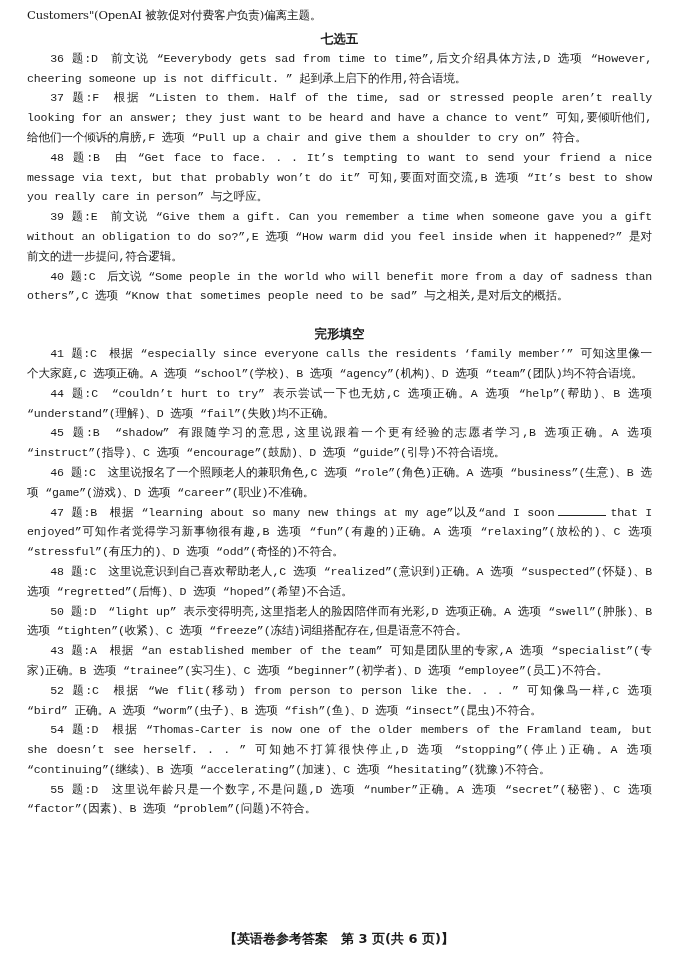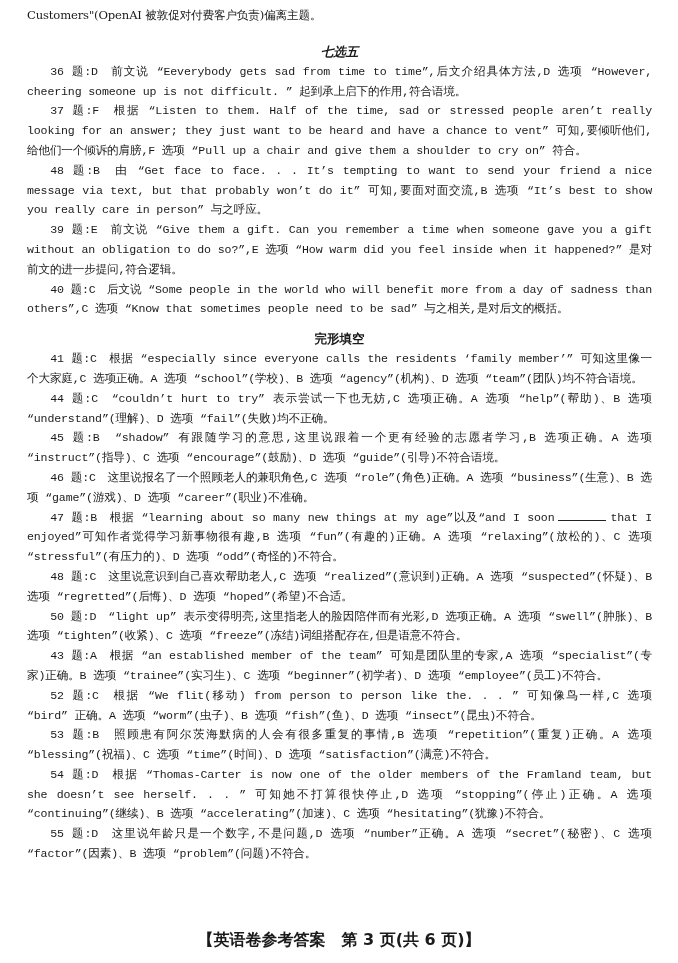--- a/index.html
+++ b/index.html
@@ -5,24 +5,24 @@
   html, body { margin: 0; padding: 0; background: #ffffff; }
   body {
     width: 678px; height: 963px; overflow: hidden;
     font-family: "DejaVu Serif", "Liberation Serif", serif;
     color: #1a1a1a;
   }
   .page { position: relative; width: 678px; height: 963px; box-sizing: border-box; padding: 6px 26px 0 27px; }
   .p { font-size: 11.6px; line-height: 19.8px; margin: 0; text-align: justify; letter-spacing: -0.15px; }
   .indent { text-indent: 2em; font-family: Liberation Mono, monospace; }
   .heading { font-family: "DejaVu Sans", "Liberation Sans", sans-serif; font-weight: bold; font-size: 12.5px; text-align: center; margin: 0; line-height: 20px; }
-  .gap-top { margin-top: 16px; font-style: italic; }
-  .gap-top2 { margin-top: 10px; }
+  .gap-top { margin-top: 3px; }
+  .gap-top2 { margin-top: 18px; }
   .blank { display: inline-block; width: 48px; border-bottom: 1px solid #222; height: 12px; vertical-align: baseline; margin: 0 4px; }
-  .footer { position: absolute; left: 0; right: 0; top: 930px; text-align: center; font-family: "DejaVu Sans", "Liberation Sans", sans-serif; font-weight: bold; font-size: 16px; }
+  .footer { position: absolute; left: 0; right: 0; top: 930px; text-align: center; font-family: "DejaVu Sans", "Liberation Sans", sans-serif; font-weight: bold; font-size: 13px; }
 </style>
 </head>
 <body>
 
 <div class="page">
 
   <p class="p">Customers"(OpenAI 被敦促对付费客户负责)偏离主题。</p>
 
   <div>
     <p class="heading gap-top">七选五</p>
@@ -37,19 +37,18 @@
     <p class="heading gap-top2">完形填空</p>
     <p class="p indent">41 题:C　根据 “especially since everyone calls the residents ‘family member’” 可知这里像一个大家庭,C 选项正确。A 选项 “school”(学校)、B 选项 “agency”(机构)、D 选项 “team”(团队)均不符合语境。</p>
     <p class="p indent">44 题:C　“couldn’t hurt to try” 表示尝试一下也无妨,C 选项正确。A 选项 “help”(帮助)、B 选项 “understand”(理解)、D 选项 “fail”(失败)均不正确。</p>
     <p class="p indent">45 题:B　“shadow” 有跟随学习的意思,这里说跟着一个更有经验的志愿者学习,B 选项正确。A 选项 “instruct”(指导)、C 选项 “encourage”(鼓励)、D 选项 “guide”(引导)不符合语境。</p>
     <p class="p indent">46 题:C　这里说报名了一个照顾老人的兼职角色,C 选项 “role”(角色)正确。A 选项 “business”(生意)、B 选项 “game”(游戏)、D 选项 “career”(职业)不准确。</p>
     <p class="p indent"><span>47 题:B　根据 “learning about so many new things at my age”以及“and I soon</span><span class="blank"></span><span>that I enjoyed”可知作者觉得学习新事物很有趣,B 选项 “fun”(有趣的)正确。A 选项 “relaxing”(放松的)、C 选项 “stressful”(有压力的)、D 选项 “odd”(奇怪的)不符合。</span></p>
     <p class="p indent">48 题:C　这里说意识到自己喜欢帮助老人,C 选项 “realized”(意识到)正确。A 选项 “suspected”(怀疑)、B 选项 “regretted”(后悔)、D 选项 “hoped”(希望)不合适。</p>
     <p class="p indent">50 题:D　“light up” 表示变得明亮,这里指老人的脸因陪伴而有光彩,D 选项正确。A 选项 “swell”(肿胀)、B 选项 “tighten”(收紧)、C 选项 “freeze”(冻结)词组搭配存在,但是语意不符合。</p>
     <p class="p indent">43 题:A　根据 “an established member of the team” 可知是团队里的专家,A 选项 “specialist”(专家)正确。B 选项 “trainee”(实习生)、C 选项 “beginner”(初学者)、D 选项 “employee”(员工)不符合。</p>
     <p class="p indent">52 题:C　根据 “We flit(移动) from person to person like the. . . ” 可知像鸟一样,C 选项 “bird” 正确。A 选项 “worm”(虫子)、B 选项 “fish”(鱼)、D 选项 “insect”(昆虫)不符合。</p>
-    <p class="p indent">53 题:B　照顾患有阿尔茨海默病的人会有很多重复的事情,B 选项 “repetition”(重复)正确。A 选项 “blessing”(祝福)、C 选项 “time”(时间)、D 选项 “satisfaction”(满意)不符合。</p>
     <p class="p indent">54 题:D　根据 “Thomas-Carter is now one of the older members of the Framland team, but she doesn’t see herself. . . ” 可知她不打算很快停止,D 选项 “stopping”(停止)正确。A 选项 “continuing”(继续)、B 选项 “accelerating”(加速)、C 选项 “hesitating”(犹豫)不符合。</p>
     <p class="p indent">55 题:D　这里说年龄只是一个数字,不是问题,D 选项 “number”正确。A 选项 “secret”(秘密)、C 选项 “factor”(因素)、B 选项 “problem”(问题)不符合。</p>
   </div>
 
   <div class="footer">【英语卷参考答案　第 3 页(共 6 页)】</div>
 </div>
 
 </body></html>

